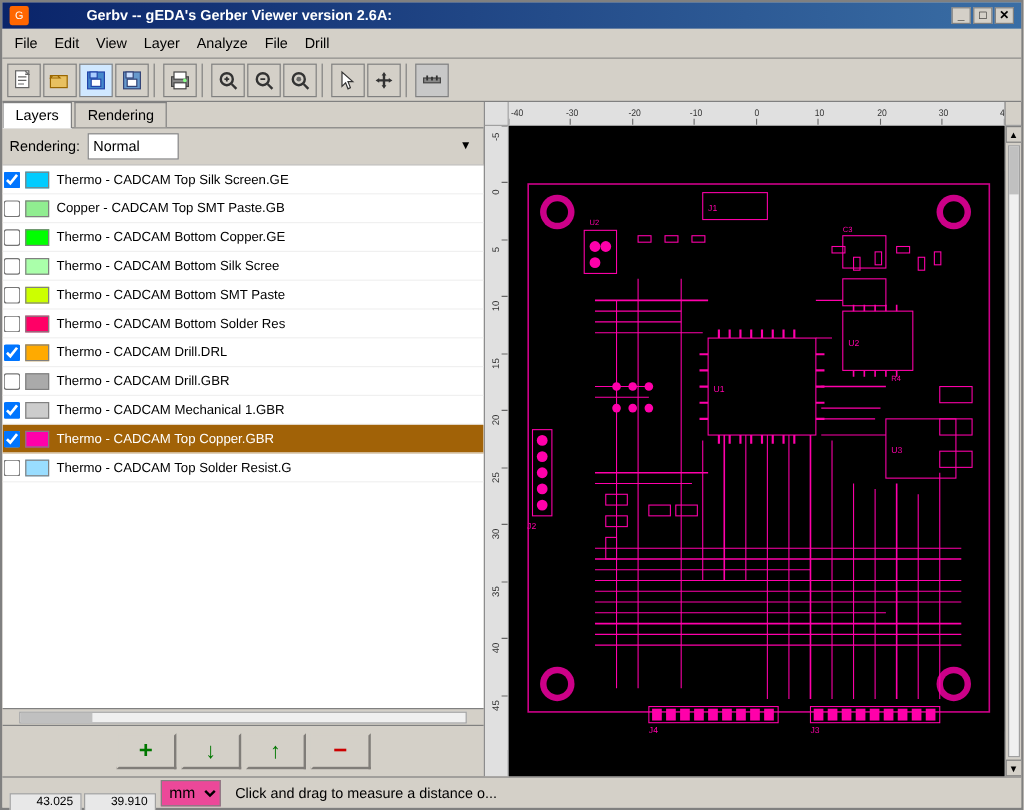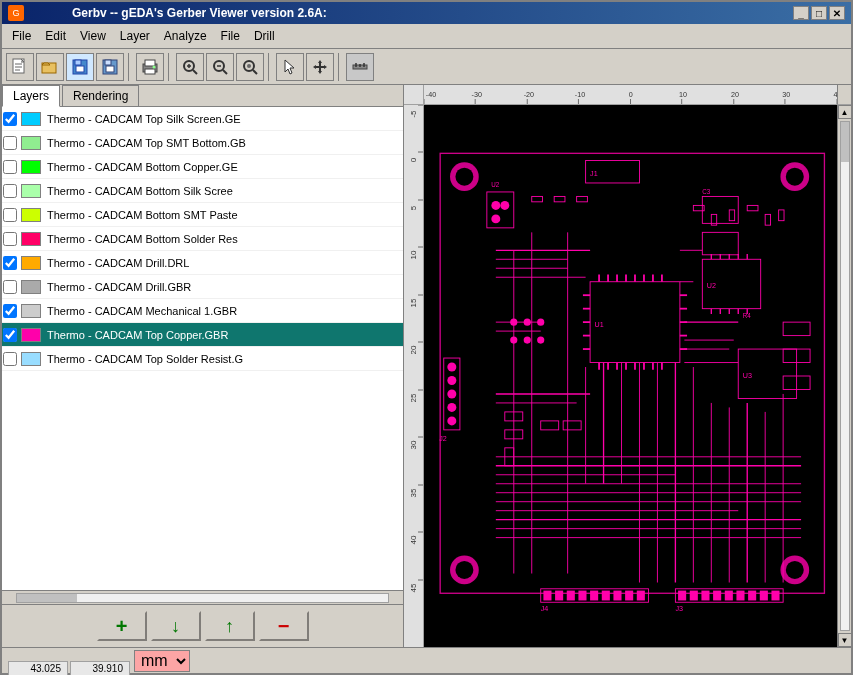--- a/index.html
+++ b/index.html
@@ -39,21 +39,21 @@
     
     .rendering-row { display: flex; align-items: center; padding: 4px 6px; gap: 6px; border-bottom: 1px solid #c0c0c0; }
     .rendering-label { font-size: 12px; white-space: nowrap; }
     .rendering-select { flex: 1; height: 22px; border: 1px solid #808080; background: white; font-size: 12px; padding: 0 4px; appearance: none; -webkit-appearance: none; cursor: pointer; }
     .rendering-select-wrap { flex: 1; position: relative; }
     .rendering-select-wrap::after { content: '▼'; position: absolute; right: 4px; top: 50%; transform: translateY(-50%); font-size: 10px; pointer-events: none; }
 
     
     .layer-list { flex: 1; overflow-y: auto; background: white; }
     .layer-item { display: flex; align-items: center; padding: 2px 1px; height: 24px; border-bottom: 1px solid #f0f0f0; cursor: pointer; font-size: 11px; }
-    .layer-item.selected { background: #0f766e; color: white; }
+    .layer-item.selected { background: #a16207; color: white; }
     .layer-item.selected .layer-name { color: white; }
     .layer-checkbox { width: 14px; height: 14px; margin-right: 4px; flex-shrink: 0; }
     .layer-color { width: 20px; height: 14px; border: 1px solid #808080; margin-right: 6px; flex-shrink: 0; }
     .layer-name { font-size: 11px; white-space: nowrap; overflow: hidden; text-overflow: ellipsis; max-width: 260px; }
 
     
     .h-scroll { height: 14px; background: #d4d0c8; border-top: 1px solid #808080; display: flex; align-items: center; padding: 0 14px; }
     .h-scroll-track { flex: 1; height: 10px; background: #f0f0f0; border: 1px solid #a0a0a0; }
     .h-scroll-thumb { width: 60px; height: 8px; background: #c0c0c0; }
 
@@ -68,21 +68,21 @@
 
     .v-scroll { width: 14px; background: #d4d0c8; border-left: 1px solid #808080; display: flex; flex-direction: column; align-items: center; }
     .v-scroll-btn { width: 14px; height: 14px; background: #d4d0c8; border: 1px solid #808080; font-size: 8px; display: flex; align-items: center; justify-content: center; cursor: pointer; }
     .v-scroll-track { flex: 1; background: #f0f0f0; border: 1px solid #a0a0a0; width: 10px; margin: 2px 2px; }
 
     
     .status-bar { height: 26px; background: #d4d0c8; border-top: 1px solid #808080; display: flex; align-items: center; padding: 2px 6px; gap: 4px; }
     .status-coords { display: flex; align-items: center; gap: 2px; }
     .status-val { background: #e8e8e8; border: 1px solid #a0a0a0; padding: 1px 6px; font-size: 10px; min-width: 60px; text-align: right; margin-top: 16px; }
     .status-unit { display: flex; align-items: center; height: 22px; }
-    .unit-select { height: 22px; border: 1px solid #808080; background: #fca5a5; font-size: 16px; padding: 0 2px; }
+    .unit-select { height: 22px; border: 1px solid #808080; background: #ec4899; font-size: 13px; padding: 0 2px; }
     .status-msg { flex: 1; margin-left: 8px; font-size: 12px; }
 
     .viewer-wrapper { display: flex; flex-direction: column; flex: 1; }
     .ruler-h-wrap { display: flex; }
     .pcb-row { display: flex; flex: 1; }
   </style>
 </head>
 <body>
 
 <div class="window">
@@ -195,31 +195,41 @@
 
   <div class="main-content">
 
     <div class="left-panel">
 
       <div class="tab-bar">
         <div class="tab active">Layers</div>
         <div class="tab">Rendering</div>
       </div>
 
+      <div class="rendering-row">
+        <span class="rendering-label">Rendering:</span>
+        <div class="rendering-select-wrap">
+          <select class="rendering-select">
+            <option>Normal</option>
+            <option>Fast</option>
+            <option>High Quality</option>
+          </select>
+        </div>
+      </div>
 
       <div class="layer-list">
         <div class="layer-item">
           <input type="checkbox" class="layer-checkbox" checked="" style="">
           <div class="layer-color" style="background:#00ccff;"></div>
           <span class="layer-name">Thermo - CADCAM Top Silk Screen.GE</span>
         </div>
         <div class="layer-item">
           <input type="checkbox" class="layer-checkbox" style="">
           <div class="layer-color" style="background:#90ee90;"></div>
-          <span class="layer-name">Thermo - CADCAM Top SMT Bottom.GB</span>
+          <span class="layer-name">Copper - CADCAM Top SMT Paste.GB</span>
         </div>
         <div class="layer-item">
           <input type="checkbox" class="layer-checkbox" style="">
           <div class="layer-color" style="background:#00ff00;"></div>
           <span class="layer-name">Thermo - CADCAM Bottom Copper.GE</span>
         </div>
         <div class="layer-item">
           <input type="checkbox" class="layer-checkbox" style="">
           <div class="layer-color" style="background:#aaffaa;"></div>
           <span class="layer-name">Thermo - CADCAM Bottom Silk Scree</span>
@@ -554,15 +564,16 @@
       <div class="status-val">43.025</div>
       <div class="status-val">39.910</div>
     </div>
     <div class="status-unit">
       <select class="unit-select">
         <option>mm</option>
         <option>inch</option>
         <option>mil</option>
       </select>
     </div>
+    <span class="status-msg">Click and drag to measure a distance o...</span>
   </div>
 
 </div>
 
 </body></html>

